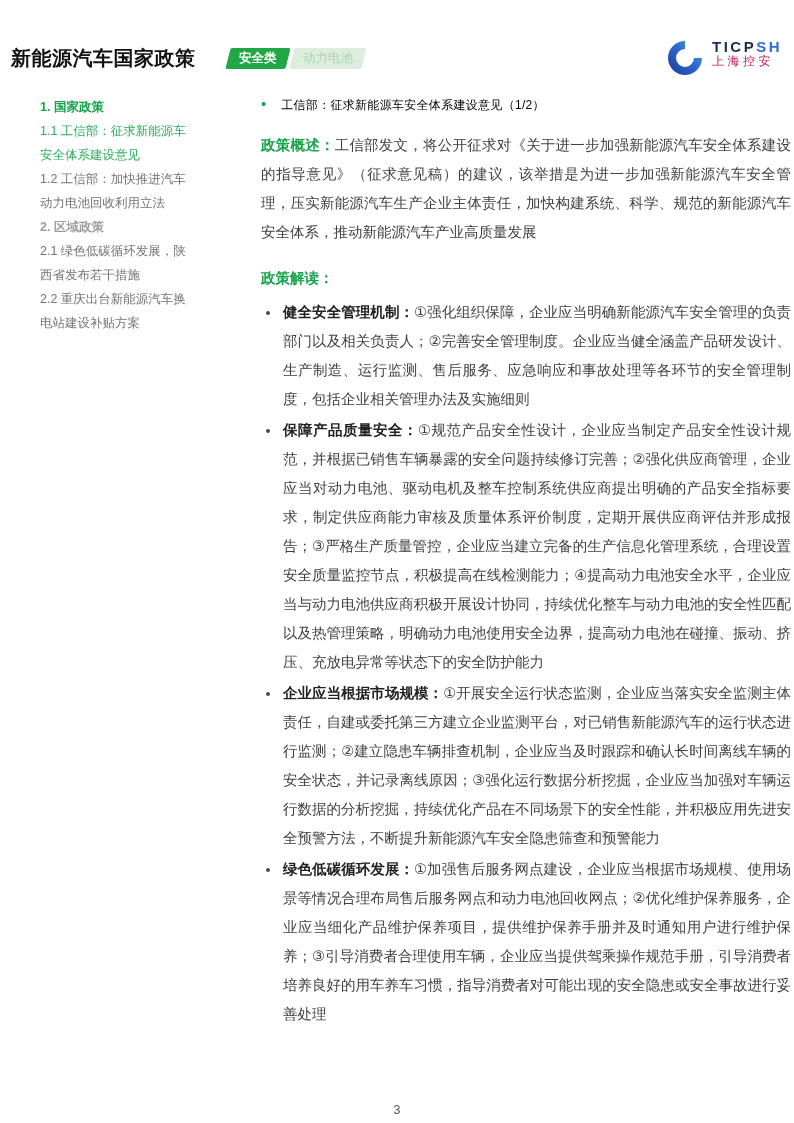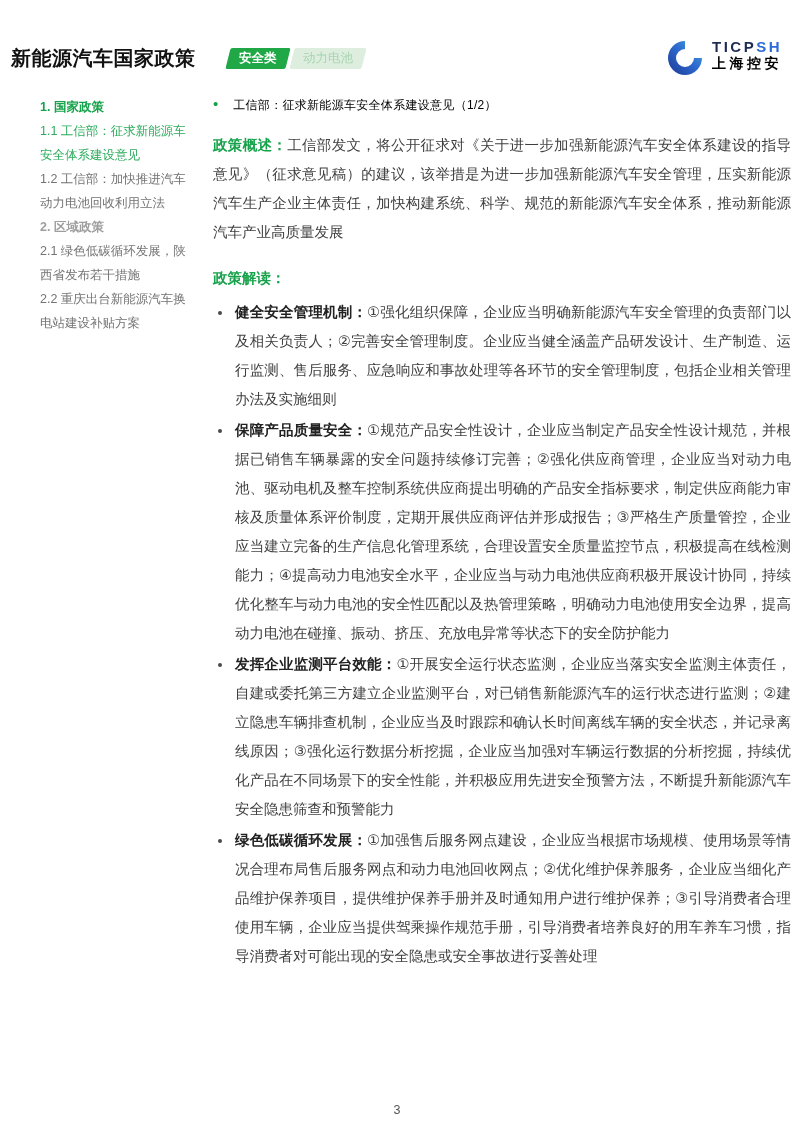--- a/index.html
+++ b/index.html
@@ -42,26 +42,26 @@
 
   .logo { margin-left: auto; display: flex; align-items: flex-start; gap: 7px; }
   .logo-swirl { width: 40px; height: 40px; }
   .logo-text-block { display: flex; flex-direction: column; line-height: 1.15; }
   .logo-acronym {
     font-size: 15px; font-weight: bold; letter-spacing: 2.5px;
     color: #1E2C54; white-space: nowrap;
   }
   .logo-acronym .accent { color: #2F6BD8; }
   .logo-cn {
-    font-size: 14px; font-weight: bold; letter-spacing: 3.5px;
-    color: #000000; white-space: nowrap;
+    font-size: 12px; font-weight: normal; letter-spacing: 3.5px;
+    color: #be185d; white-space: nowrap;
   }
 
   
-  .container { display: flex; padding: 14px 3px 0 40px; }
+  .container { display: flex; padding: 14px 3px 0 40px; gap: 48px; }
 
   .sidebar {
     width: 157px;
     flex-shrink: 0;
     font-size: 12.5px;
     line-height: 24px;
     padding-top: 3px;
   }
   .side-item { cursor: pointer; }
   .side-item.level1-active { color: #16A24A; font-weight: bold; }
@@ -182,21 +182,21 @@
         <span class="bullet-heading">健全安全管理机制：</span><span class="bullet-body">①强化组织保障，企业应当明确新能源汽车安全管理的负责部门以及相关负责人；②完善安全管理制度。企业应当健全涵盖产品研发设计、生产制造、运行监测、售后服务、应急响应和事故处理等各环节的安全管理制度，包括企业相关管理办法及实施细则</span>
       </div>
 
       <div class="bullet-item">
         <span class="bullet-dot"></span>
         <span class="bullet-heading">保障产品质量安全：</span><span class="bullet-body">①规范产品安全性设计，企业应当制定产品安全性设计规范，并根据已销售车辆暴露的安全问题持续修订完善；②强化供应商管理，企业应当对动力电池、驱动电机及整车控制系统供应商提出明确的产品安全指标要求，制定供应商能力审核及质量体系评价制度，定期开展供应商评估并形成报告；③严格生产质量管控，企业应当建立完备的生产信息化管理系统，合理设置安全质量监控节点，积极提高在线检测能力；④提高动力电池安全水平，企业应当与动力电池供应商积极开展设计协同，持续优化整车与动力电池的安全性匹配以及热管理策略，明确动力电池使用安全边界，提高动力电池在碰撞、振动、挤压、充放电异常等状态下的安全防护能力</span>
       </div>
 
       <div class="bullet-item">
         <span class="bullet-dot"></span>
-        <span class="bullet-heading">发挥企业监测平台效能：</span><span class="bullet-body">①开展安全运行状态监测，企业应当落实安全监测主体责任，自建或委托第三方建立企业监测平台，对已销售新能源汽车的运行状态进行监测；②建立隐患车辆排查机制，企业应当及时跟踪和确认长时间离线车辆的安全状态，并记录离线原因；③强化运行数据分析挖掘，企业应当加强对车辆运行数据的分析挖掘，持续优化产品在不同场景下的安全性能，并积极应用先进安全预警方法，不断提升新能源汽车安全隐患筛查和预警能力</span>
+        <span class="bullet-heading">企业应当根据市场规模：</span><span class="bullet-body">①开展安全运行状态监测，企业应当落实安全监测主体责任，自建或委托第三方建立企业监测平台，对已销售新能源汽车的运行状态进行监测；②建立隐患车辆排查机制，企业应当及时跟踪和确认长时间离线车辆的安全状态，并记录离线原因；③强化运行数据分析挖掘，企业应当加强对车辆运行数据的分析挖掘，持续优化产品在不同场景下的安全性能，并积极应用先进安全预警方法，不断提升新能源汽车安全隐患筛查和预警能力</span>
       </div>
 
       <div class="bullet-item">
         <span class="bullet-dot"></span>
         <span class="bullet-heading">绿色低碳循环发展：</span><span class="bullet-body">①加强售后服务网点建设，企业应当根据市场规模、使用场景等情况合理布局售后服务网点和动力电池回收网点；②优化维护保养服务，企业应当细化产品维护保养项目，提供维护保养手册并及时通知用户进行维护保养；③引导消费者合理使用车辆，企业应当提供驾乘操作规范手册，引导消费者培养良好的用车养车习惯，指导消费者对可能出现的安全隐患或安全事故进行妥善处理</span>
       </div>
 
     </main>
   </div>
 

